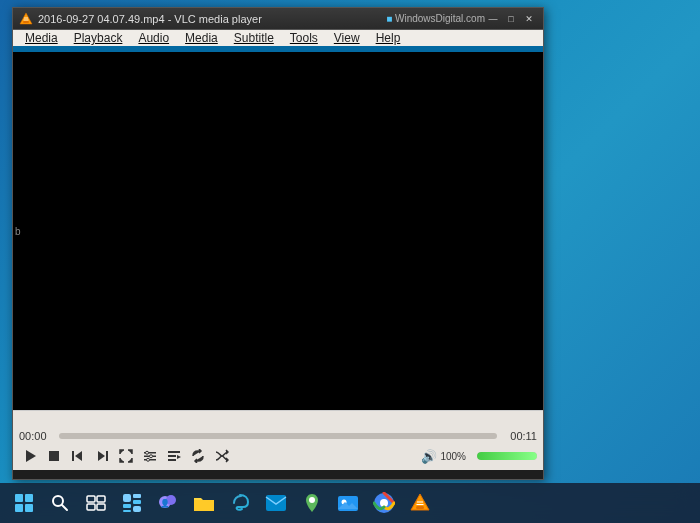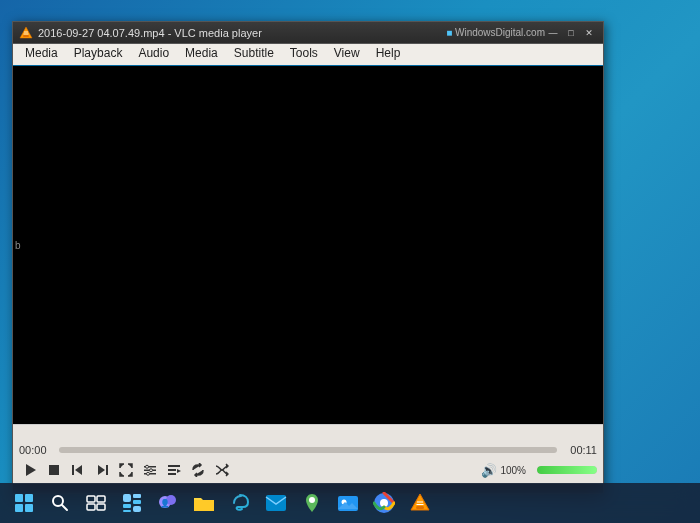--- a/index.html
+++ b/index.html
@@ -16,23 +16,23 @@
     .desktop {
       width: 700px;
       height: 523px;
       background: linear-gradient(135deg, #1565a8 0%, #1a8fc1 40%, #2196c4 60%, #1a7ab5 100%);
       position: relative;
     }
 
     
     .vlc-window {
       position: absolute;
-      top: 21px;
+      top: 7px;
       left: 12px;
-      width: 592px;
+      width: 532px;
       height: 473px;
       background: #1e1e1e;
       border: 1px solid #555;
       box-shadow: 2px 2px 10px rgba(0,0,0,0.5);
     }
 
     
     .title-bar {
       height: 22px;
       background: linear-gradient(to bottom, #3a3a3a, #2a2a2a);
@@ -78,23 +78,24 @@
       cursor: pointer;
       border: none;
       background: transparent;
     }
 
     
     .menu-bar {
       height: 22px;
       background: #f0ede8;
       display: flex;
-      align-items: flex-start;
+      align-items: center;
       padding: 0 4px;
-      border-bottom: 1px solid #0369a1;
+      border-bottom: 6px solid #0369a1;
+      text-decoration: underline;
     }
 
     .menu-item {
       padding: 2px 8px;
       font-size: 12px;
       color: #222;
       cursor: pointer;
       border-radius: 2px;
     }
 

